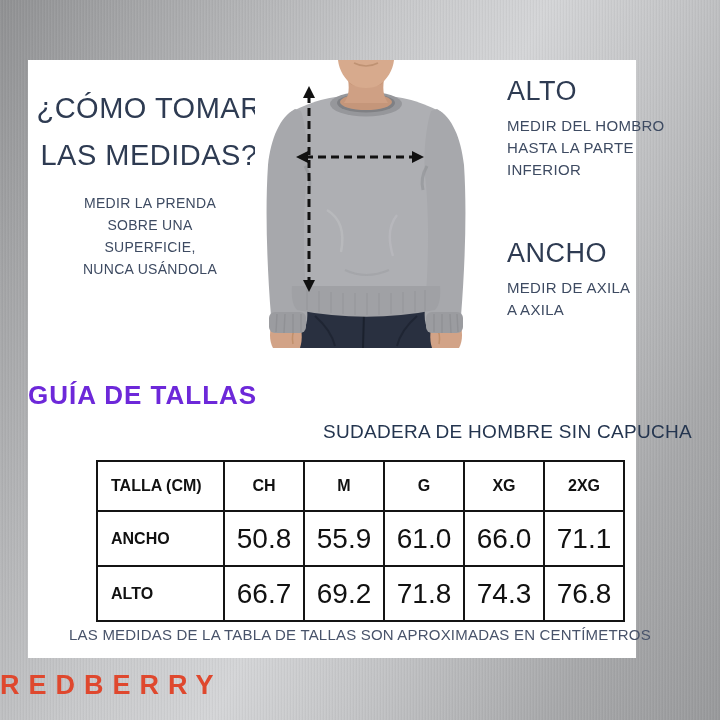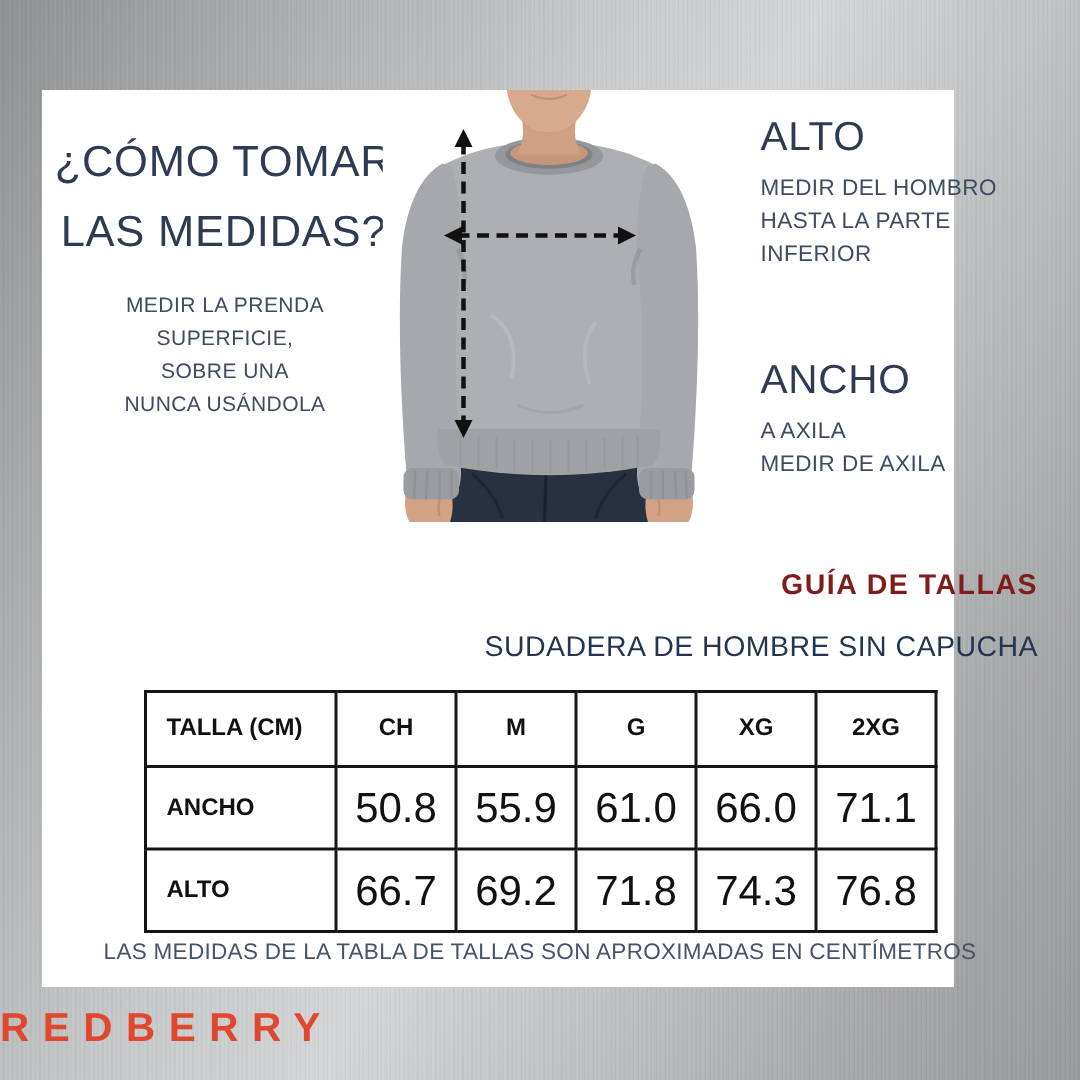--- a/index.html
+++ b/index.html
@@ -31,22 +31,22 @@
   .photo { position:absolute; left:227px; top:0; width:222px; height:288px; }
   .photo svg { display:block; width:222px; height:288px; }
   
   .measure-block { position:absolute; left:479px; width:180px; }
   .measure-block.alto { top:16px; }
   .measure-block.ancho { top:178px; }
   .measure-name { color:#2e3b52; font-size:27px; font-weight:400; letter-spacing:0.5px; margin-bottom:8px; }
   .measure-desc { color:#3e4b62; font-size:15px; line-height:22px; letter-spacing:0.3px; }
   
   .guide-title {
-    position:absolute; left:0; top:320px; width:664px; text-align:right;
-    color:#7f1d1d; font-size:19px; font-weight:bold; letter-spacing:1px;
+    position:absolute; left:0; top:320px; width:664px; text-align:left;
+    color:#6d28d9; font-size:26px; font-weight:bold; letter-spacing:1px;
   }
   .guide-subtitle {
     position:absolute; left:0; top:361px; width:664px; text-align:right;
     color:#24354f; font-size:19px; letter-spacing:0.3px;
   }
   table.size-table {
     position:absolute; left:68px; top:400px;
     border-collapse:collapse; table-layout:fixed;
   }
   table.size-table col { width:80px; }
@@ -73,22 +73,22 @@
 <body>
 
 <div class="card">
 
   <div class="howto-title">
     <div>¿CÓMO TOMAR</div>
     <div>LAS MEDIDAS?</div>
   </div>
   <div class="howto-note">
     <div>MEDIR LA PRENDA</div>
+    <div>SOBRE UNA</div>
     <div>SUPERFICIE,</div>
-    <div>SOBRE UNA</div>
     <div>NUNCA USÁNDOLA</div>
   </div>
 
   <div class="photo">
     <svg viewBox="0 0 222 288" xmlns="http://www.w3.org/2000/svg">
       <rect width="222" height="288" fill="#ffffff"></rect>
 
       <g>
         <path d="M42,238 L180,238 L186,288 L36,288 Z" fill="#293040"></path>
         <path d="M46,250 Q111,258 176,250" stroke="#1b212d" stroke-width="2" fill="none" opacity="0.8"></path>
@@ -154,22 +154,22 @@
     <div class="measure-name">ALTO</div>
     <div class="measure-desc">
       <div>MEDIR DEL HOMBRO</div>
       <div>HASTA LA PARTE</div>
       <div>INFERIOR</div>
     </div>
   </div>
   <div class="measure-block ancho">
     <div class="measure-name">ANCHO</div>
     <div class="measure-desc">
+      <div>MEDIR DE AXILA</div>
       <div>A AXILA</div>
-      <div>MEDIR DE AXILA</div>
     </div>
   </div>
 
   <div class="guide-title">GUÍA DE TALLAS</div>
   <div class="guide-subtitle">SUDADERA DE HOMBRE SIN CAPUCHA</div>
 
   <table class="size-table">
     <colgroup>
         <col class="c0">
         <col>

